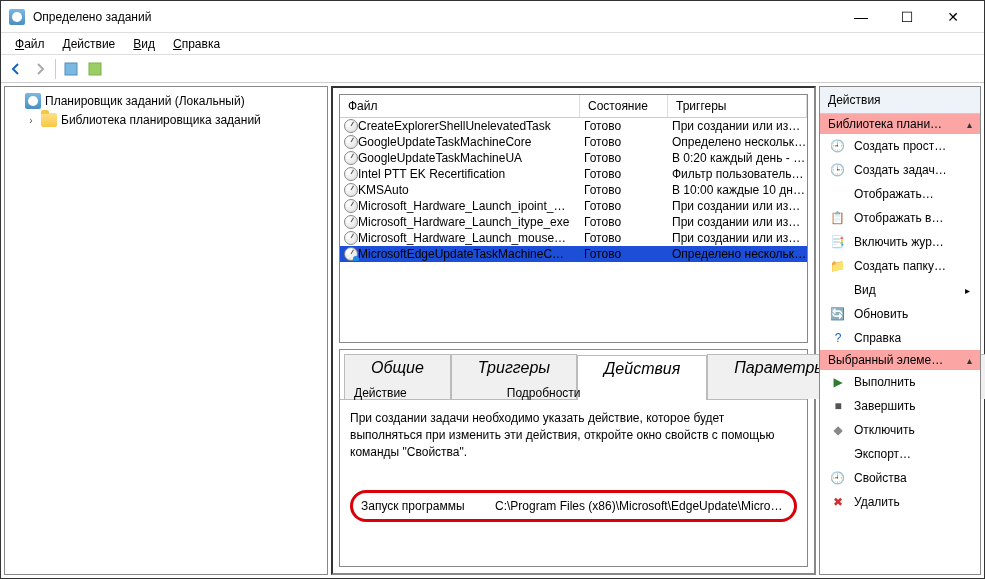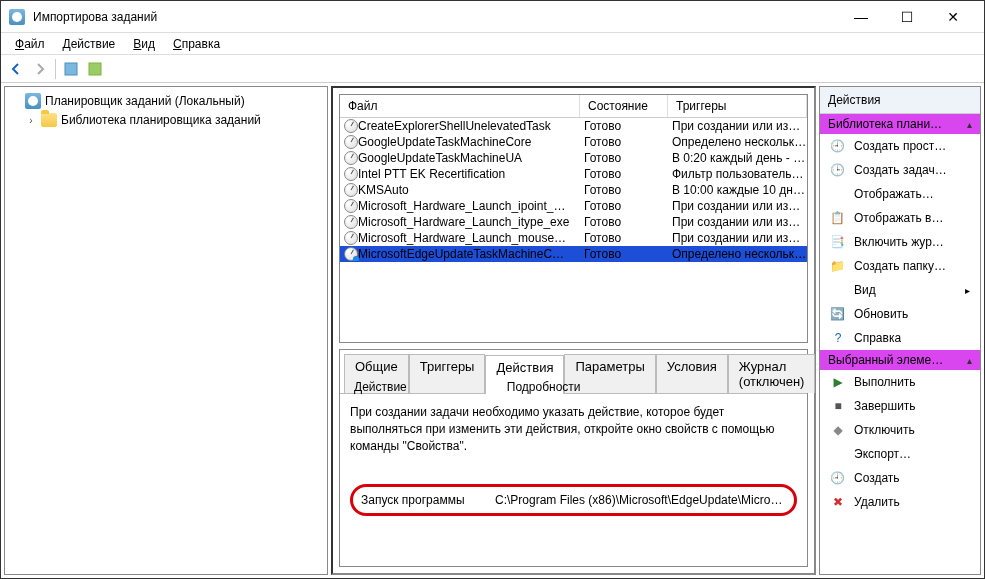--- a/index.html
+++ b/index.html
@@ -29,53 +29,53 @@
 .tasklist .row { display: flex; padding: 1px 0; white-space: nowrap; }
 .tasklist .row.selected { background: #1d4ed8; }
 .tasklist .row .c0 { width: 240px; display: flex; align-items: center; padding-left: 4px; overflow: hidden; text-overflow: ellipsis; }
 .tasklist .row .c1 { width: 88px; padding-left: 4px; }
 .tasklist .row .c2 { flex: 1; padding-left: 4px; overflow: hidden; text-overflow: ellipsis; }
 .clock-ico { width: 14px; height: 14px; border-radius: 50%; border: 1px solid #888; position: relative; flex-shrink: 0; background: radial-gradient(circle at 30% 30%, #fff, #ddd); }
 .clock-ico::before { content: ""; position: absolute; left: 50%; top: 50%; width: 1px; height: 5px; background: #555; transform-origin: bottom; transform: translate(-50%,-100%) rotate(30deg); }
 .clock-ico.blue::after { content: ""; position: absolute; right: -2px; bottom: -2px; width: 6px; height: 6px; background: #1e88e5; border-radius: 50%; }
 .detail { border: 1px solid #888; margin: 0 6px 6px; flex: 0 0 218px; display: flex; flex-direction: column; }
 .tabs { display: flex; border-bottom: 1px solid #bbb; padding: 4px 4px 0; gap: 0; background: #fff; }
-.tab { padding: 4px 10px; border: 1px solid #bbb; border-bottom: none; background: #f0f0f0; font-size: 13px; }
+.tab { padding: 4px 26px; border: 1px solid #bbb; border-bottom: none; background: #f0f0f0; font-size: 16px; font-style: italic; }
 .tab.active { background: #fff; position: relative; top: 1px; }
 .tabbody { flex: 1; padding: 10px; position: relative; }
 .tabbody .desc { margin-bottom: 8px; line-height: 1.4; }
 .action-row-wrap { border: 3px solid #d9000a; border-radius: 16px; padding: 6px 8px; margin-top: 30px; position: relative; }
 .action-headers { display: flex; gap: 28px; position: absolute; top: -14px; left: 14px; font-size: 12px; color: #000; }
 .action-row { display: flex; gap: 14px; }
 .action-row .a0 { width: 120px; }
 .action-row .a1 { flex: 1; overflow: hidden; text-overflow: ellipsis; white-space: nowrap; }
 .actions { width: 162px; border: 1px solid #888; margin: 3px; display: flex; flex-direction: column; background: #fff; overflow: hidden; }
 .actions .hdr { background: #eef3f9; padding: 6px 8px; font-size: 12px; border-bottom: 1px solid #ccc; }
-.actions .section { background: #d946ef; padding: 3px 8px; font-size: 12px; display: flex; align-items: center; }
+.actions .section { background: #fca5a5; padding: 3px 8px; font-size: 12px; display: flex; align-items: center; }
 .actions .section .car { margin-left: auto; color: #333; font-size: 10px; }
 .actions .body { flex: 1; overflow-y: auto; overflow-x: hidden; }
 .actions .item { display: flex; align-items: center; gap: 8px; padding: 4px 10px; white-space: nowrap; overflow: hidden; text-overflow: ellipsis; }
 .actions .item span:last-child { overflow: hidden; text-overflow: ellipsis; }
 .actions .item .ico { width: 16px; height: 16px; flex-shrink: 0; display: flex; align-items: center; justify-content: center; font-size: 12px; }
 .sched-ico { width: 16px; height: 16px; background: linear-gradient(#7ab8e0,#4a8fc0); border-radius: 2px; position: relative; flex-shrink: 0; }
 .sched-ico::after { content:""; position:absolute; left:3px; top:3px; width:10px; height:10px; border-radius:50%; background:#fff; }
 .folder-ico { width: 16px; height: 14px; background: linear-gradient(#ffe08a,#f5c843); border-radius: 2px; flex-shrink: 0; position: relative; }
 .folder-ico::before { content:""; position:absolute; left:0; top:-3px; width:8px; height:4px; background:#f5c843; border-radius:2px 2px 0 0; }
 .col-c0 { width: 240px; }
 .col-c1 { width: 88px; }
 .col-c2 { flex: 1; }
 </style>
 </head>
 <body>
 
 <div class="window">
 
   <div class="titlebar">
     <span class="sched-ico icon"></span>
-    <span class="title">Импортирова заданий</span>
+    <span class="title">Определено заданий</span>
     <div class="winbtns">
       <div>—</div>
       <div>☐</div>
       <div>✕</div>
     </div>
   </div>
 
   <div class="menubar">
     <span>Файл</span>
     <span>Действие</span>
@@ -292,21 +292,21 @@
             <div class="item">
               <span class="ico" style="color:#888">◆</span>
               <span>Отключить</span>
             </div>
             <div class="item">
               <span class="ico"></span>
               <span>Экспорт…</span>
             </div>
             <div class="item">
               <span class="ico" style="color:#c79a3a">🕘</span>
-              <span>Создать</span>
+              <span>Свойства</span>
             </div>
             <div class="item">
               <span class="ico" style="color:#d32f2f">✖</span>
               <span>Удалить</span>
             </div>
           </div>
       </div>
     </div>
 
   </div>

